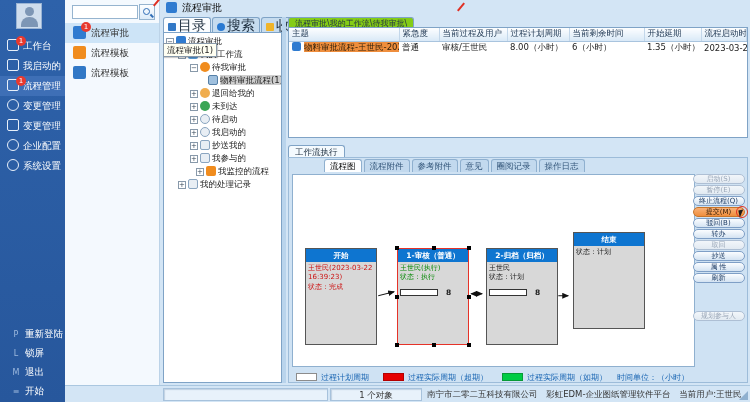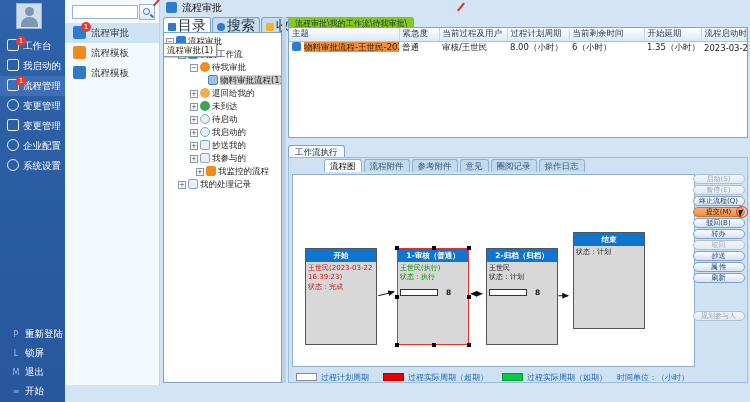--- a/index.html
+++ b/index.html
@@ -376,14 +376,25 @@
           <div class="abtn disabled"><span>取回</span></div>
           <div class="abtn"><span>抄送</span></div>
           <div class="abtn"><span>属 性</span></div>
           <div class="abtn"><span>刷新</span></div>
           <div class="abtn disabled gap"><span>规划参与人</span></div>
         </div>
       </div>
     </div>
   </div>
 
+  <div class="statusbar">
+    <div class="seg s1"></div>
+    <div class="seg s2">1 个对象</div>
+    <div class="info">
+      <span>南宁市二零二五科技有限公司</span>
+      <span>彩虹EDM-企业图纸管理软件平台</span>
+      <span>当前用户:王世民</span>
+      
+    </div>
+    <div class="grip"></div>
+  </div>
 
 </div>
 
 </body></html>

